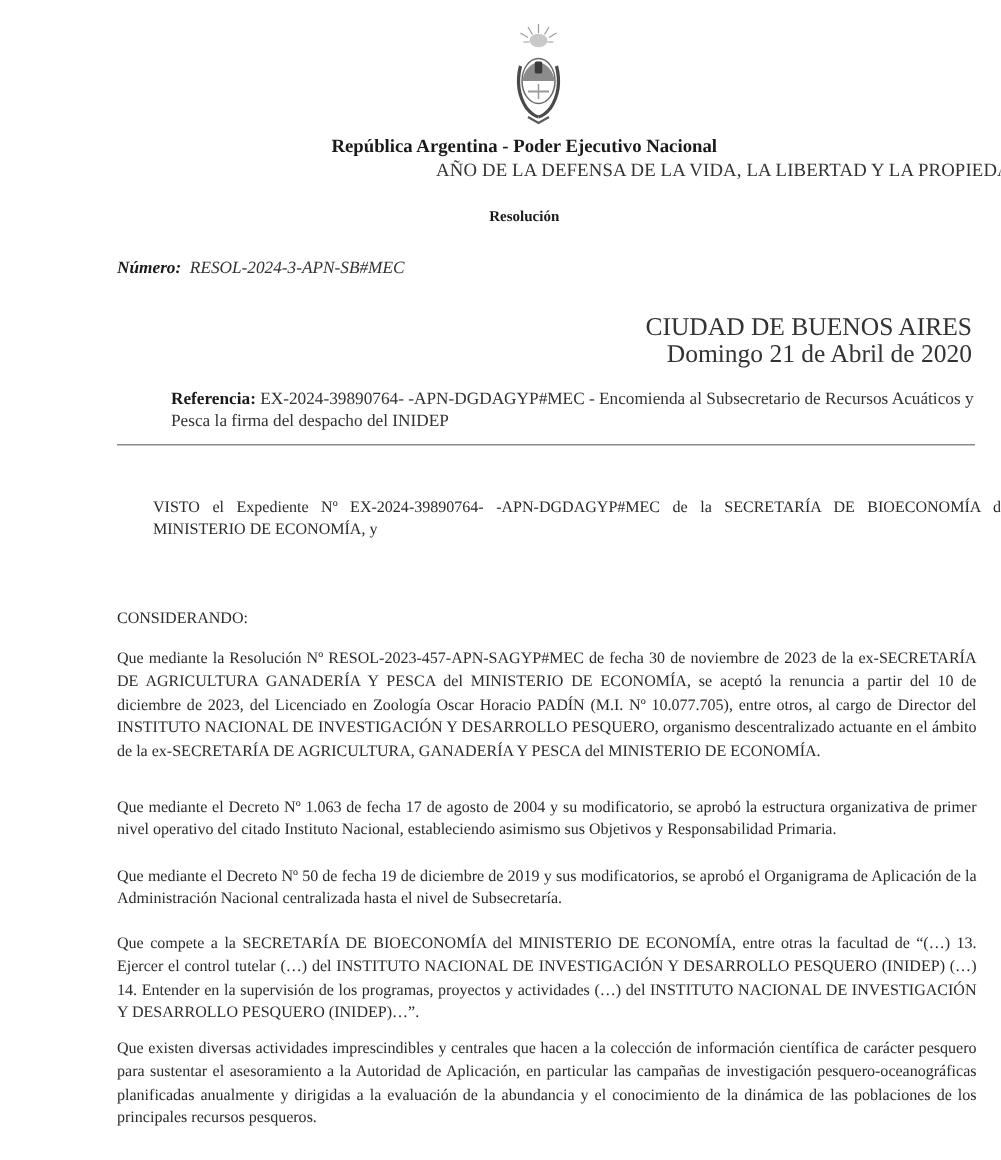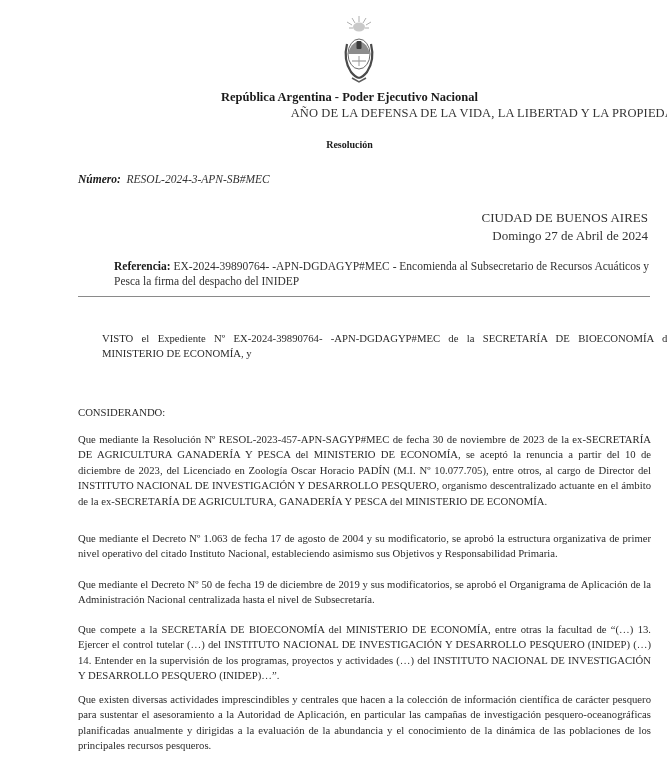--- a/index.html
+++ b/index.html
@@ -11,21 +11,21 @@
     .page { position: absolute; left: 16px; top: 0; width: 667px; height: 773px; }
     .emblem { position: absolute; left: 325px; top: 14px; width: 36px; height: 72px; }
     .hdr1 { position: absolute; top: 90px; left: 0; width: 667px; text-align: center;
       font-weight: bold; font-size: 12.5px; }
     .hdr2 { position: absolute; top: 106px; left: 0; width: 667px; text-align: right;
       font-size: 12.5px; letter-spacing: 0.1px; color: #333; }
     .res-title { position: absolute; top: 139px; left: 0; width: 667px; text-align: center;
       font-weight: bold; font-size: 10px; }
     .numero { position: absolute; top: 173px; left: 62px; font-size: 11.5px; color: #333; font-style: italic; }
     .numero b { color: #1a1a1a; }
-    .place { position: absolute; right: 35px; top: 209px; text-align: right; font-size: 13px; color: #333; line-height: 18px; }
+    .place { position: absolute; right: 35px; top: 209px; text-align: right; font-size: 17px; color: #333; line-height: 18px; }
     .ref { position: absolute; top: 259px; left: 62px; width: 560px; font-size: 11.5px; line-height: 15px; color: #333; margin-left: 36px; }
     .ref b { color: #1a1a1a; }
     .rule { position: absolute; top: 296px; left: 62px; width: 572px; height: 1px; background: #8a8a8a; }
     .body-text { position: absolute; left: 62px; width: 573px; font-size: 10.7px; line-height: 15.4px;
       text-align: justify; color: #2a2a2a; }
     .visto { top: 331px; margin-left: 24px; }
     .considerando { top: 405px; }
     .p1 { top: 432px; }
     .p2 { top: 531px; }
     .p3 { top: 577px; }
@@ -67,21 +67,21 @@
 
   <div class="res-title">Resolución</div>
 
   <div class="numero">
     <b>Número:</b>&nbsp;
     <span>RESOL-2024-3-APN-SB#MEC</span>
   </div>
 
   <div class="place">
     <div>CIUDAD DE BUENOS AIRES</div>
-    <div>Domingo 27 de Abril de 2024</div>
+    <div>Domingo 21 de Abril de 2020</div>
   </div>
 
   <div class="ref">
     <b>Referencia:</b>
     <span>EX-2024-39890764- -APN-DGDAGYP#MEC - Encomienda al Subsecretario de Recursos Acuáticos y Pesca la firma del despacho del INIDEP</span>
   </div>
 
   <div class="rule"></div>
 
   <div class="body-text visto">VISTO el Expediente Nº EX-2024-39890764- -APN-DGDAGYP#MEC de la SECRETARÍA DE BIOECONOMÍA del MINISTERIO DE ECONOMÍA, y</div>

